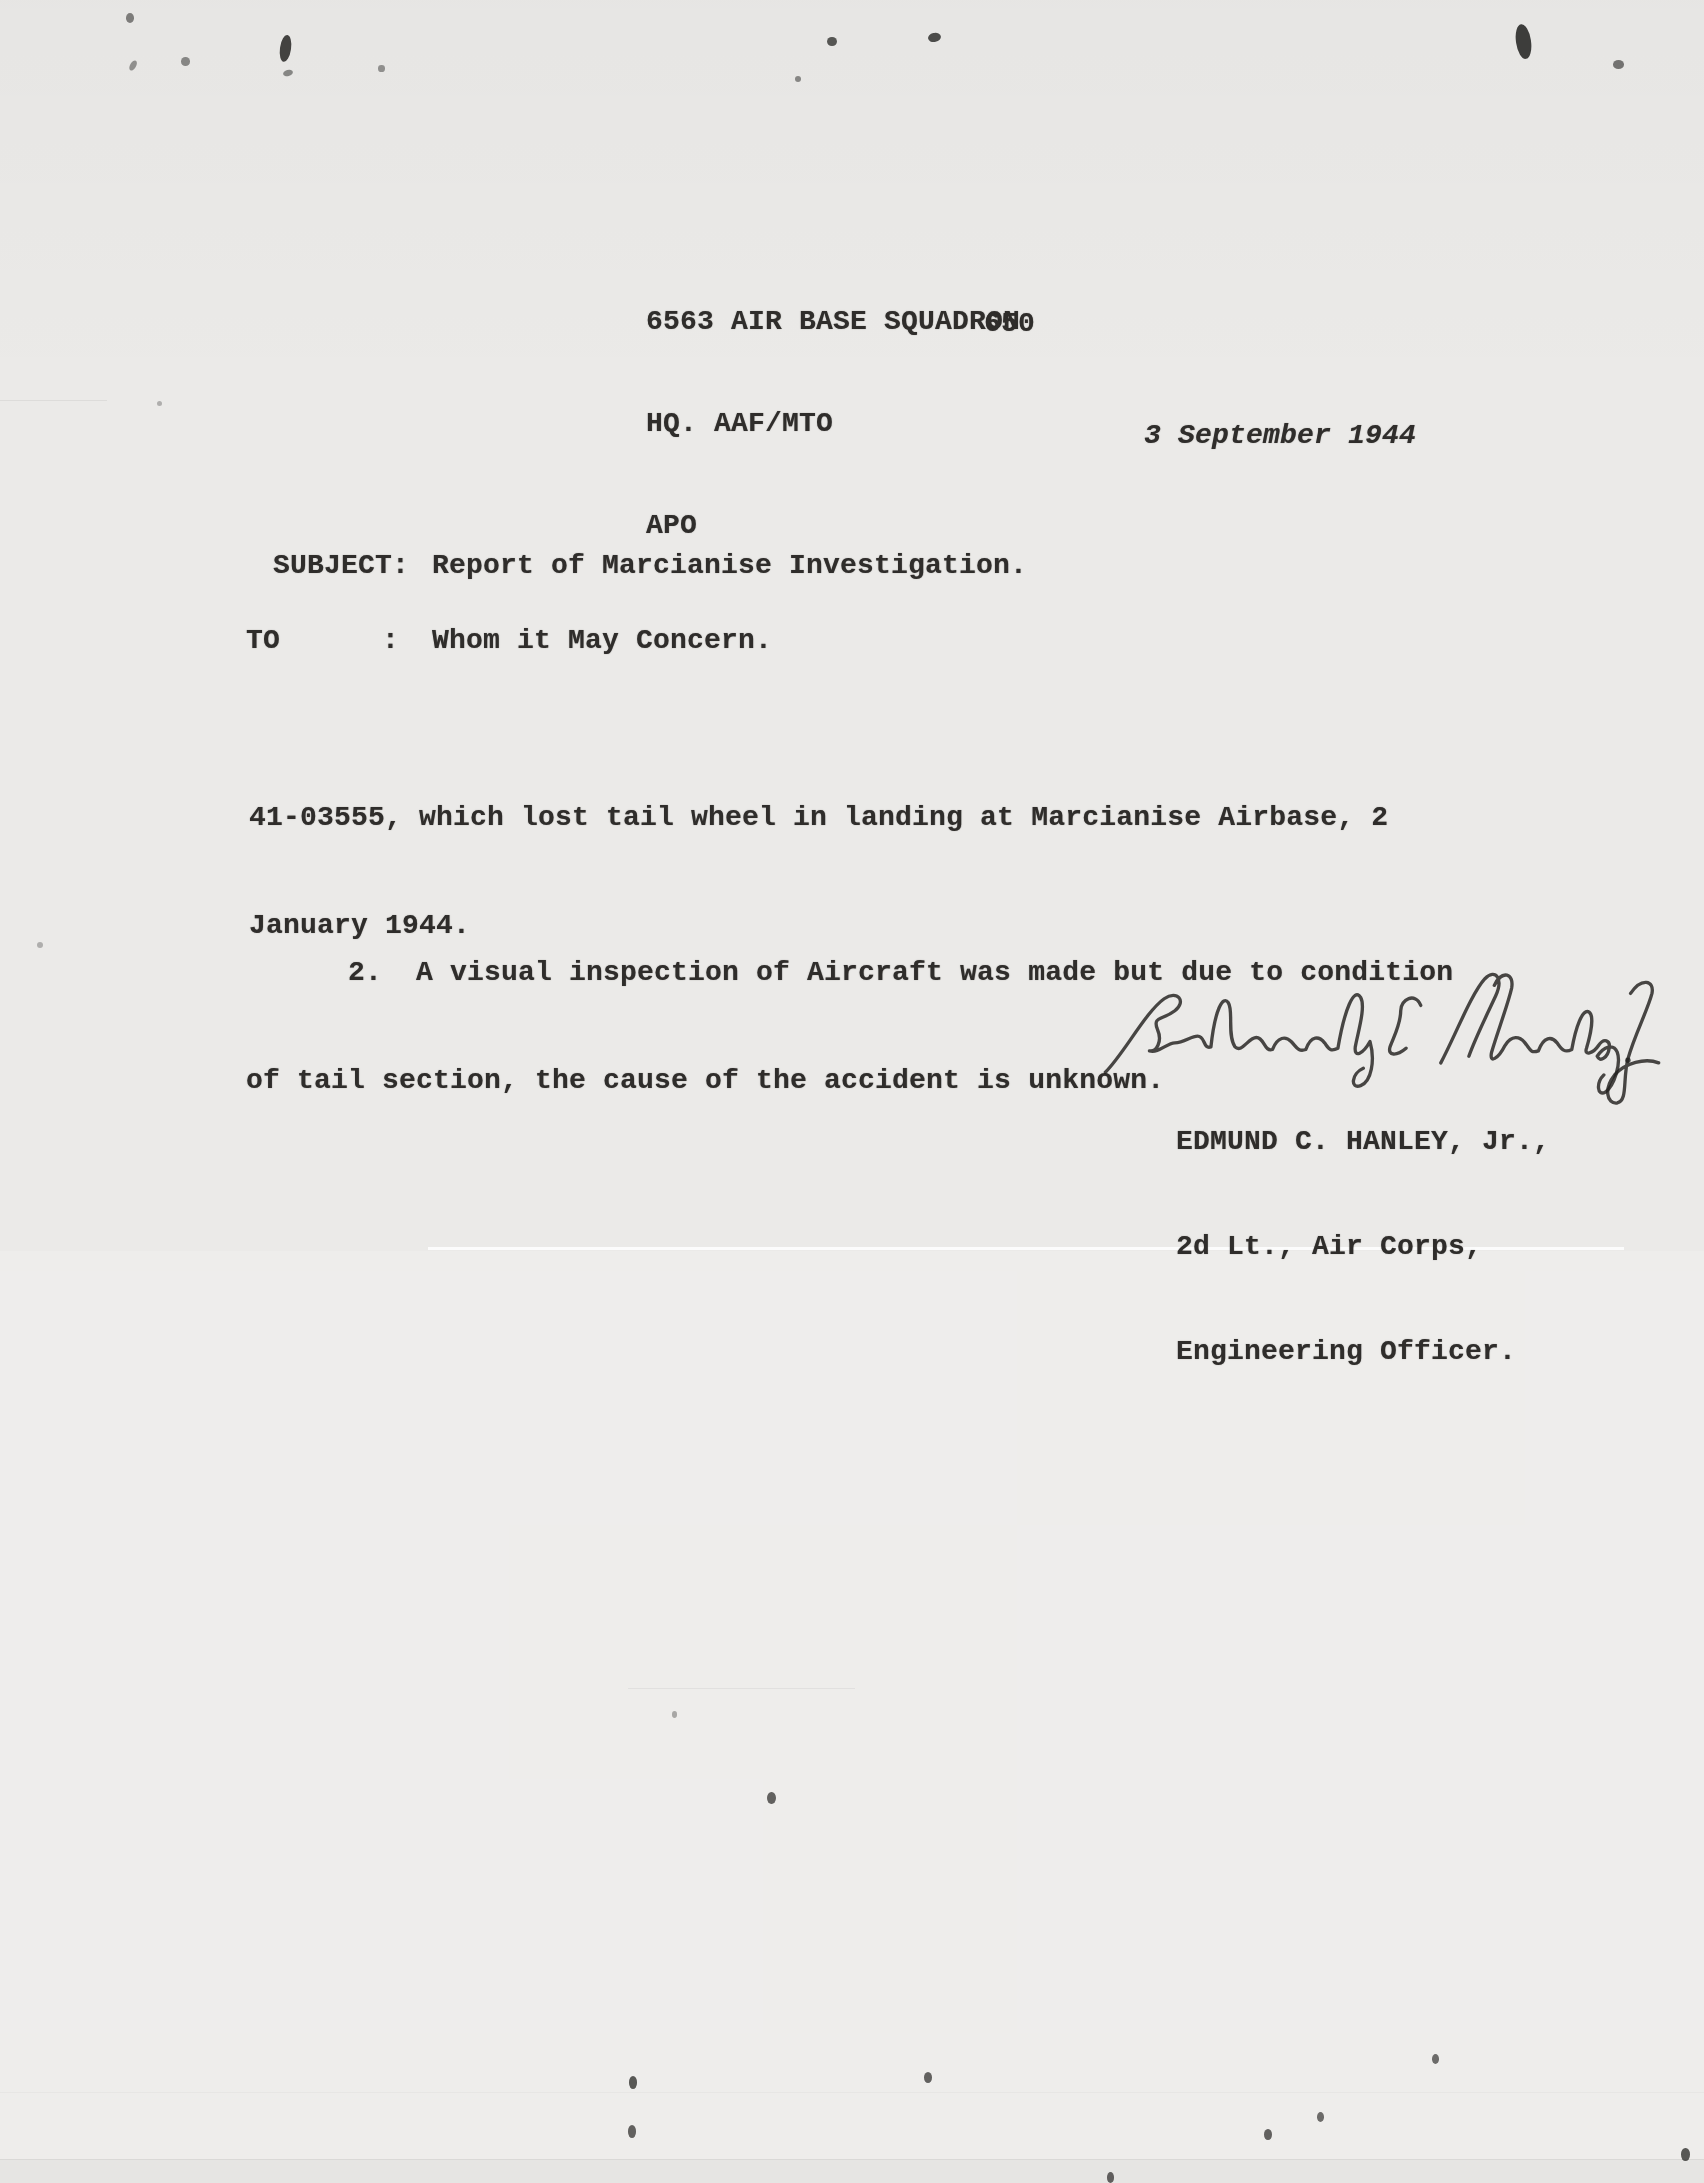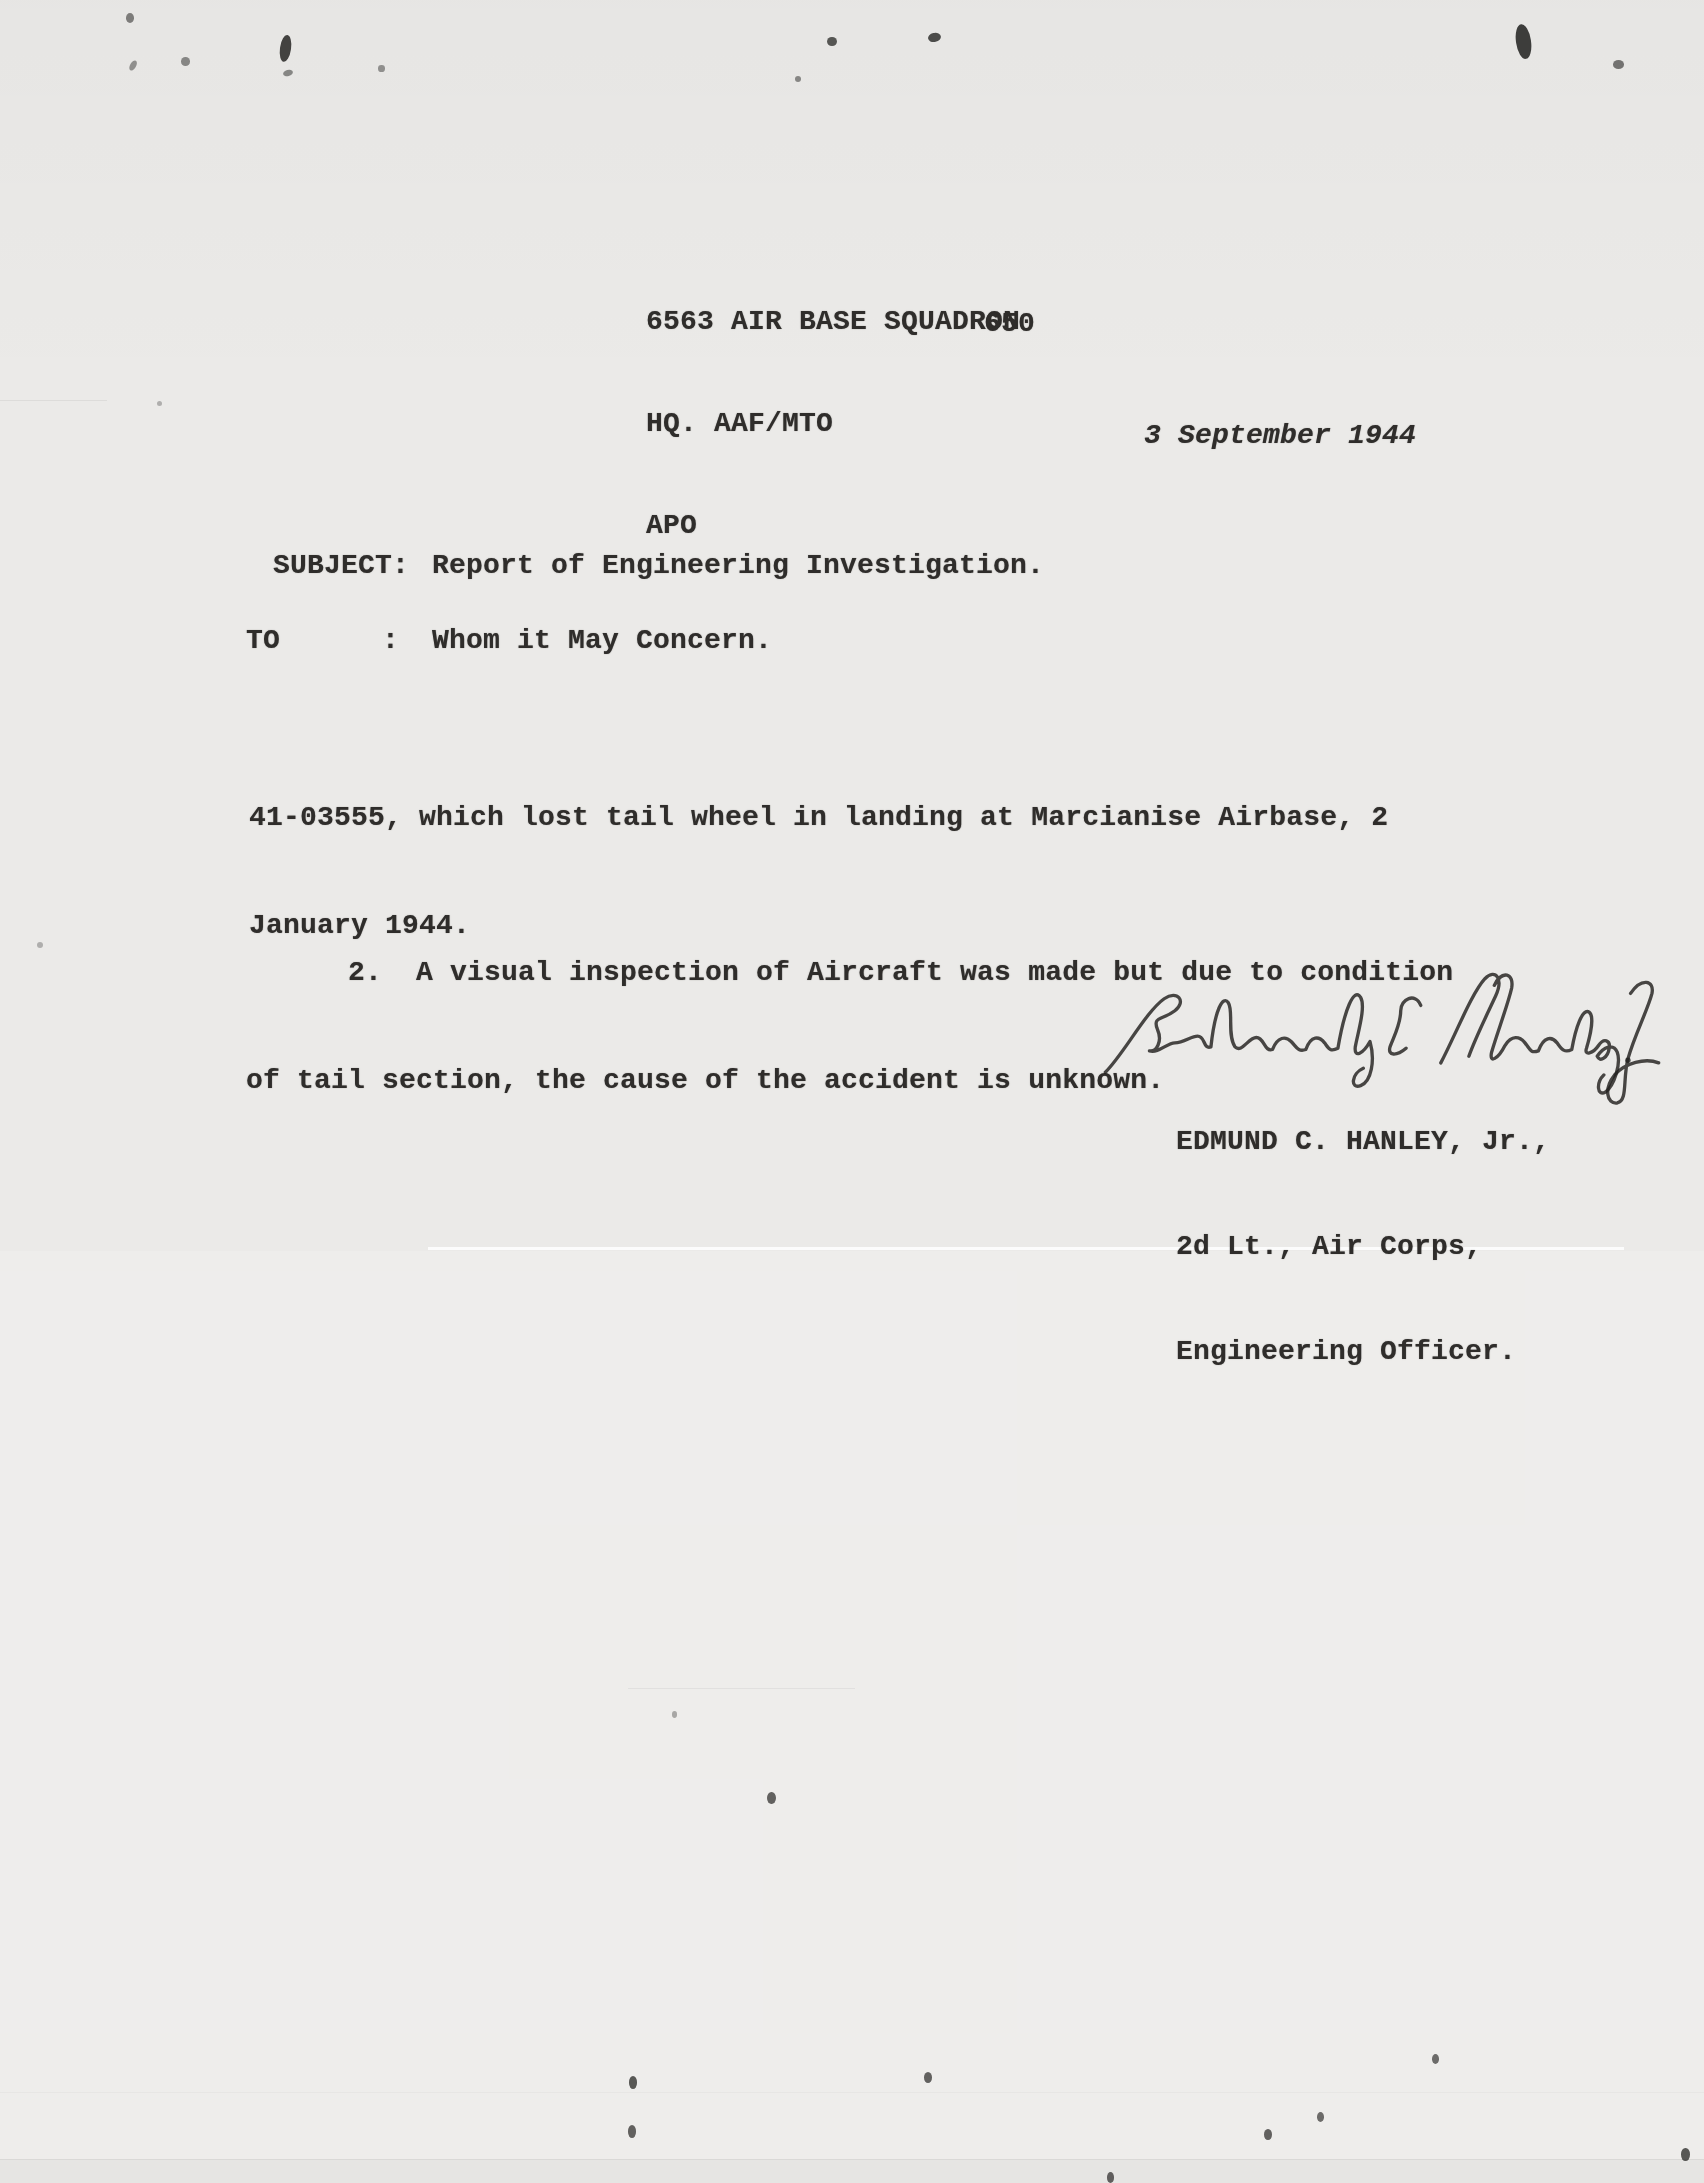--- a/index.html
+++ b/index.html
@@ -53,21 +53,21 @@
   <div class="tw lh51" style="left:646px;top:237px;">
     <div>6563 AIR BASE SQUADRON</div>
     <div>HQ. AAF/MTO</div>
     <div>APO</div>
   </div>
   <div class="tw" style="left:984px;top:306px;">650</div>
 
   <div class="tw" style="left:1144px;top:418px;font-style:italic;">3 September 1944</div>
 
   <div class="tw" style="left:253px;top:548px;margin-left:20px;">SUBJECT:</div>
-  <div class="tw" style="left:432px;top:548px;">Report of Engineering Investigation.</div>
+  <div class="tw" style="left:432px;top:548px;">Report of Marcianise Investigation.</div>
 
   <div class="tw" style="left:246px;top:623px;">TO</div>
   <div class="tw" style="left:382px;top:623px;">:</div>
   <div class="tw" style="left:432px;top:623px;">Whom it May Concern.</div>
 
   <div class="tw" style="left:249px;top:728px;">
     <div>41-03555, which lost tail wheel in landing at Marcianise Airbase, 2</div>
     <div>January 1944.</div>
   </div>
 

